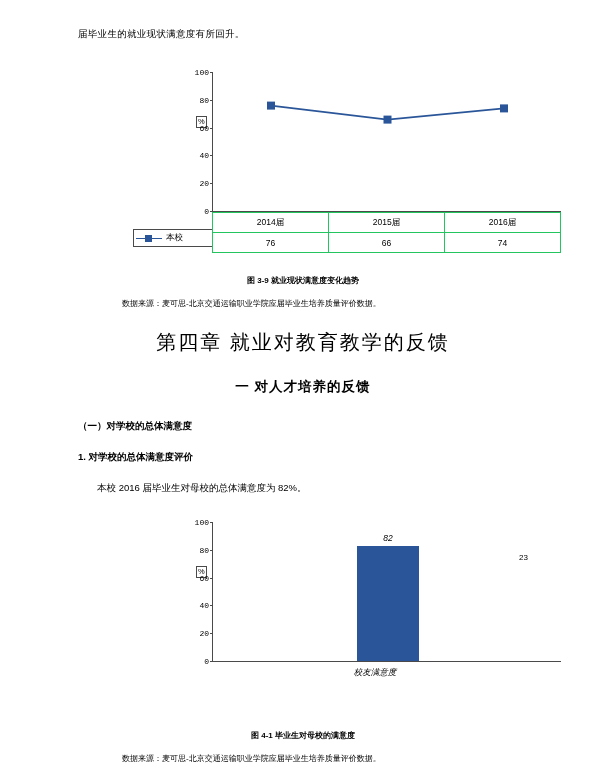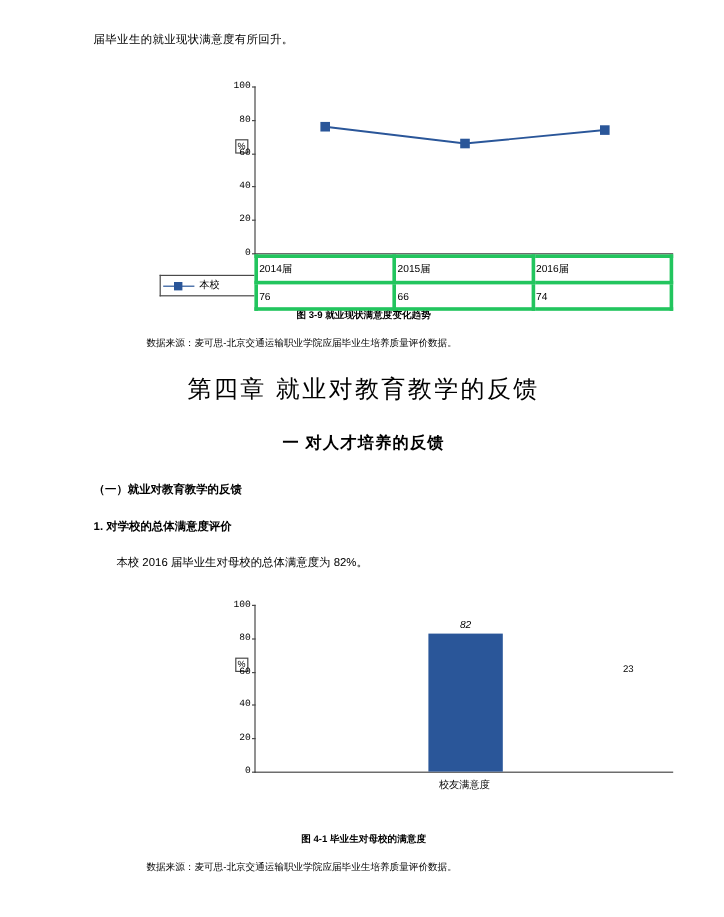--- a/index.html
+++ b/index.html
@@ -76,22 +76,23 @@
   .tbl1 {
     position: absolute;
     left: 134px;
     top: 140px;
     width: 349px;
     border-collapse: collapse;
     font-size: 8.5px;
     table-layout: fixed;
   }
   .tbl1 td {
-    border: 3px solid #22c55e;
+    border: 1px solid #22c55e;
     height: 17px;
+    text-align: center;
     vertical-align: middle;
     color: #000;
   }
   .legend-cell {
     position: absolute;
     left: 55px;
     top: 157px;
     width: 79px;
     height: 18px;
     border: 1px solid #4a4a4a;
@@ -115,21 +116,21 @@
     left: 9px;
     top: -3px;
     width: 7px;
     height: 7px;
     background: #2a5699;
   }
   .fig-caption {
     text-align: center;
     font-size: 8px;
     font-weight: bold;
-    margin-top: 5px;
+    margin-top: 23px;
   }
   .src-note {
     font-size: 8px;
     margin-top: 12px;
     color: #000;
     padding-left: 44px;
   }
 
   
   h1.chapter {
@@ -260,21 +261,21 @@
         </tr>
       </tbody>
         </table>
     </div>
 
     <div class="fig-caption">图 3-9  就业现状满意度变化趋势</div>
     <div class="src-note">数据来源：麦可思-北京交通运输职业学院应届毕业生培养质量评价数据。</div>
 
     <h1 class="chapter">第四章   就业对教育教学的反馈</h1>
     <h2 class="section">一    对人才培养的反馈</h2>
-    <h3 class="subsection">（一）就业对教育教学的反馈</h3>
+    <h3 class="subsection">（一）对学校的总体满意度</h3>
     <h4 class="item">1.   对学校的总体满意度评价</h4>
     <p class="body">本校 2016 届毕业生对母校的总体满意度为 82%。</p>
 
     <div class="chart2-wrap">
 
       <div class="unit-box" style="position:absolute; left:118px; top:44px;">%</div>
 
       <div class="plot2">
         <div class="ytick" style="top:0%;">100</div>
         <div class="ytickmark" style="top:0%;"></div>
@@ -286,21 +287,21 @@
         <div class="ytickmark" style="top:60%;"></div>
         <div class="ytick" style="top:80%;">20</div>
         <div class="ytickmark" style="top:80%;"></div>
         <div class="ytick" style="top:100%;">0</div>
         <div class="ytickmark" style="top:100%;"></div>
 
         <div class="bar" style="left:144px; width:62px; height:114.8px;"></div>
         <div class="bar-label" style="left:175px; top:11px;">82</div>
       </div>
 
-      <div class="cat-label" style="left:309px;">校友满意度</div>
+      <div class="cat-label" style="left:297px;font-style:italic;">校友满意度</div>
     </div>
 
     <div class="fig-caption">图 4-1  毕业生对母校的满意度</div>
     <div class="src-note">数据来源：麦可思-北京交通运输职业学院应届毕业生培养质量评价数据。</div>
 
   </div>
 
   <div class="page-num">23</div>
 </div>
 

